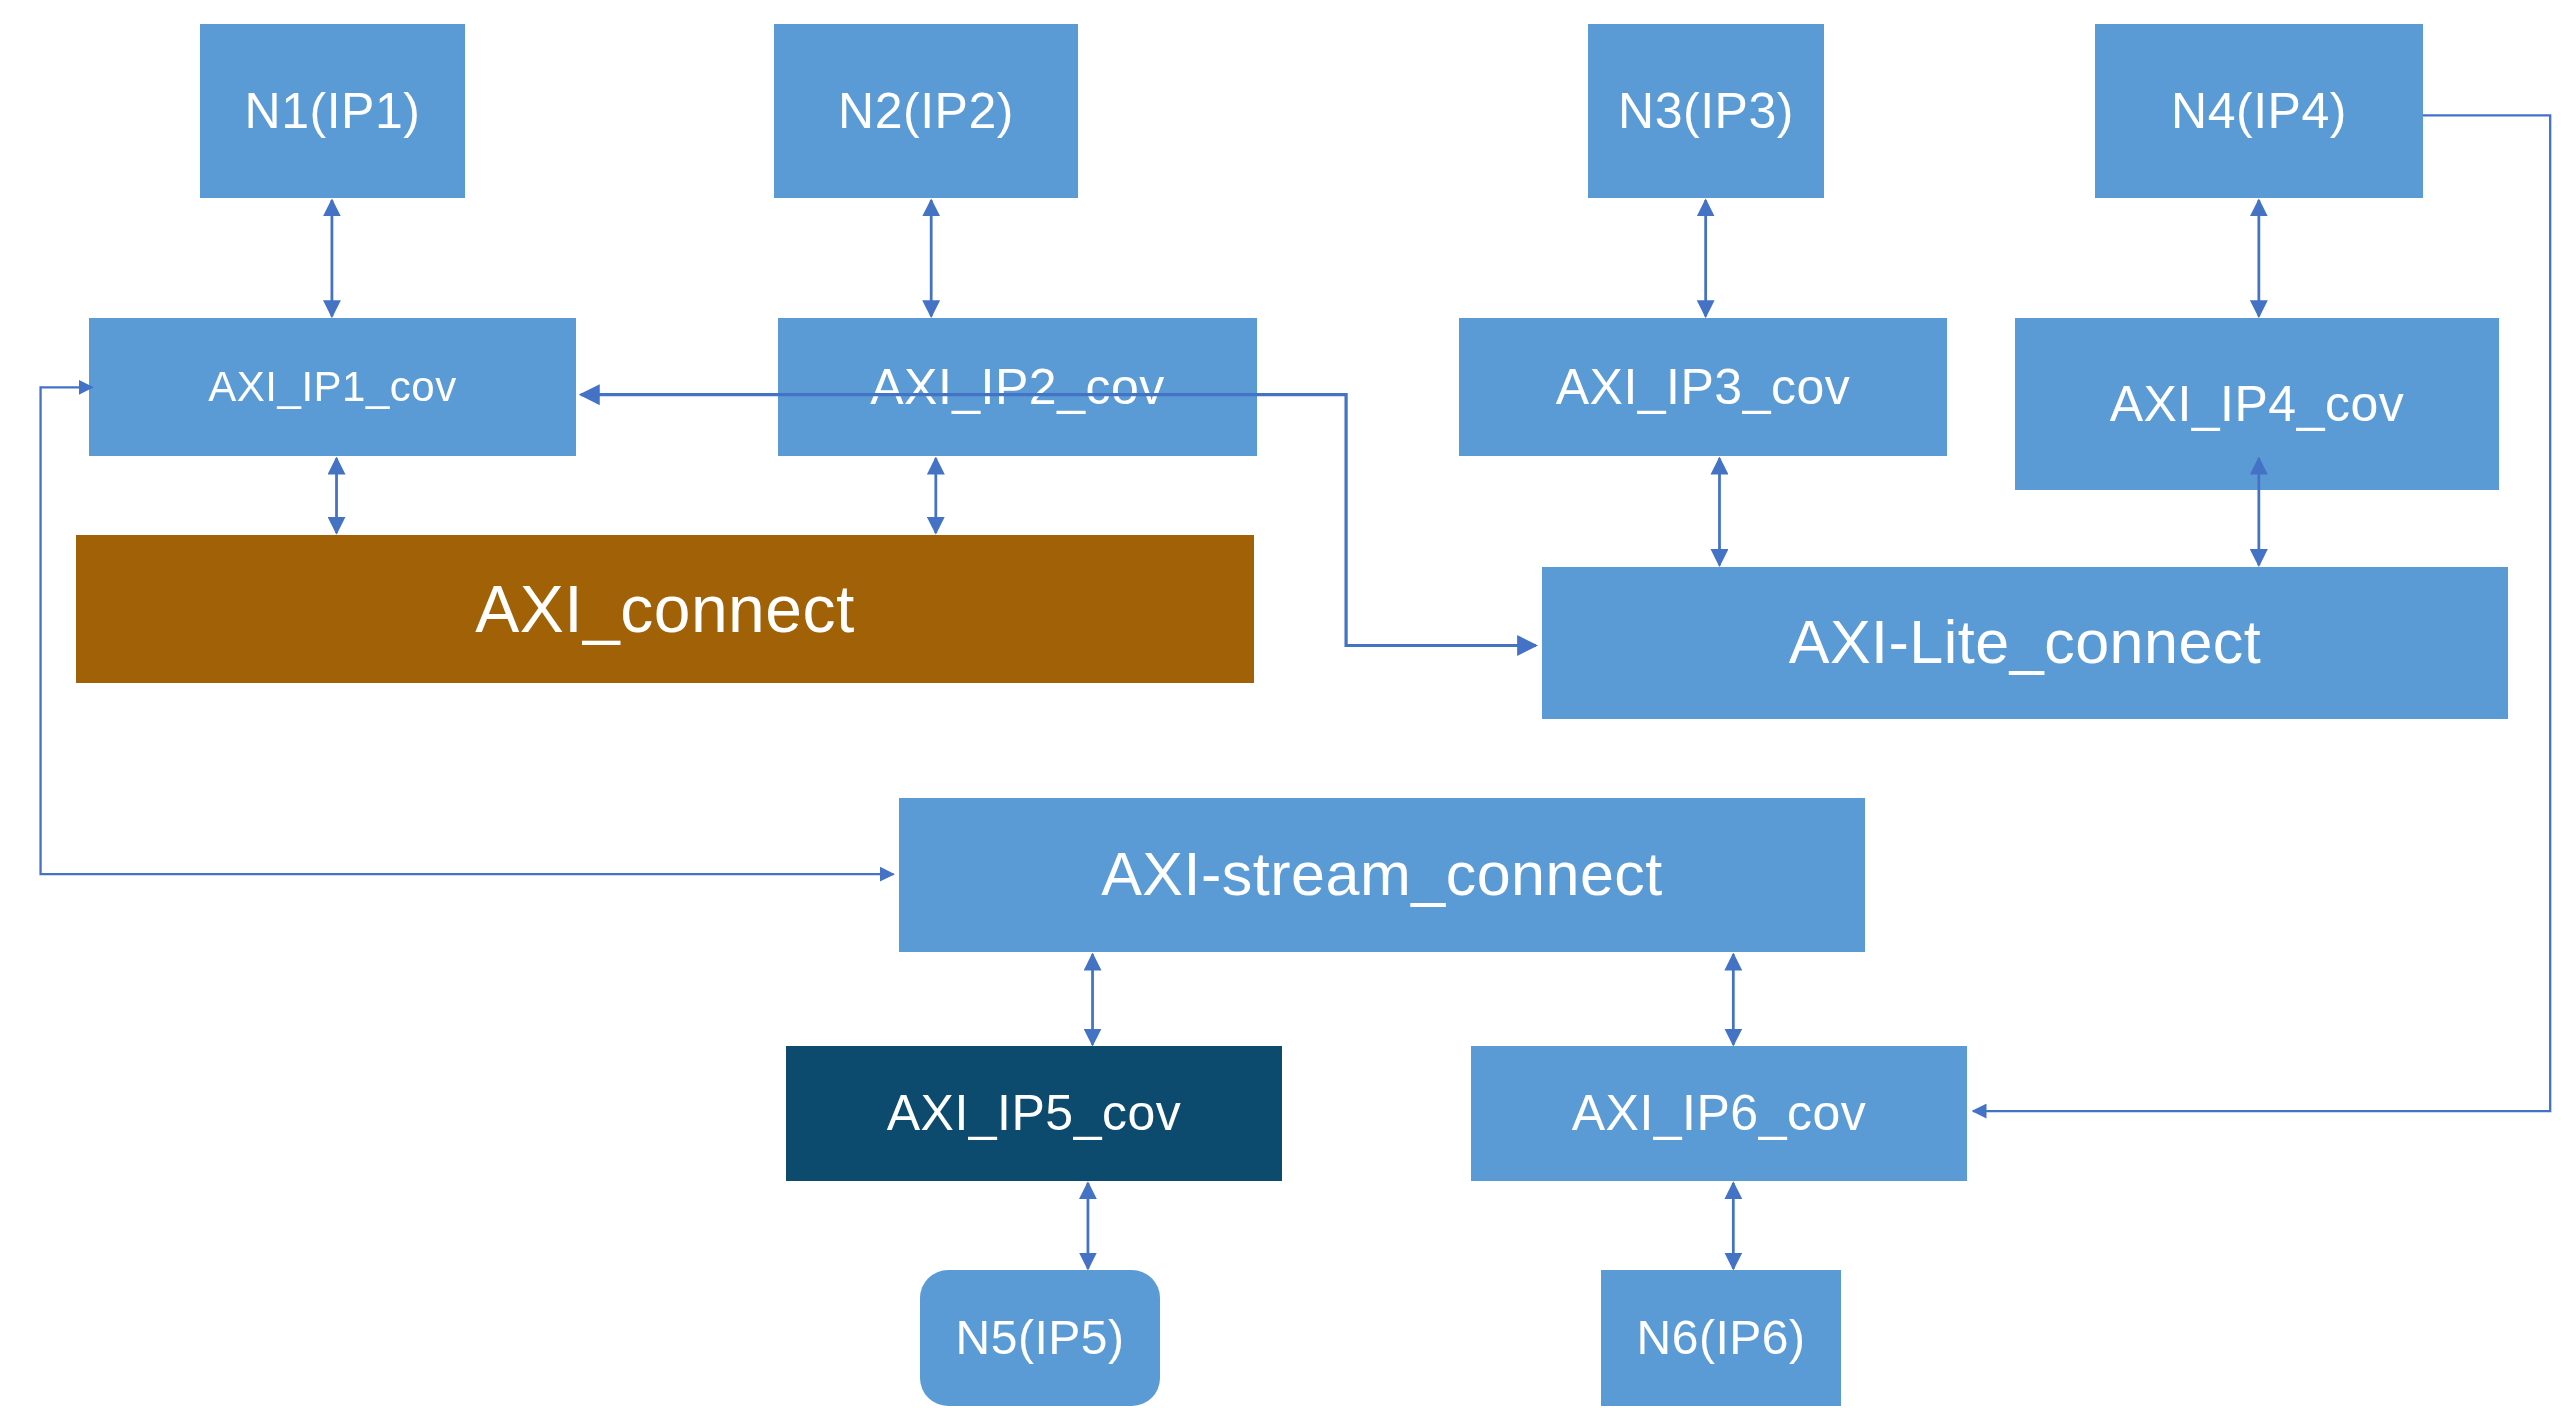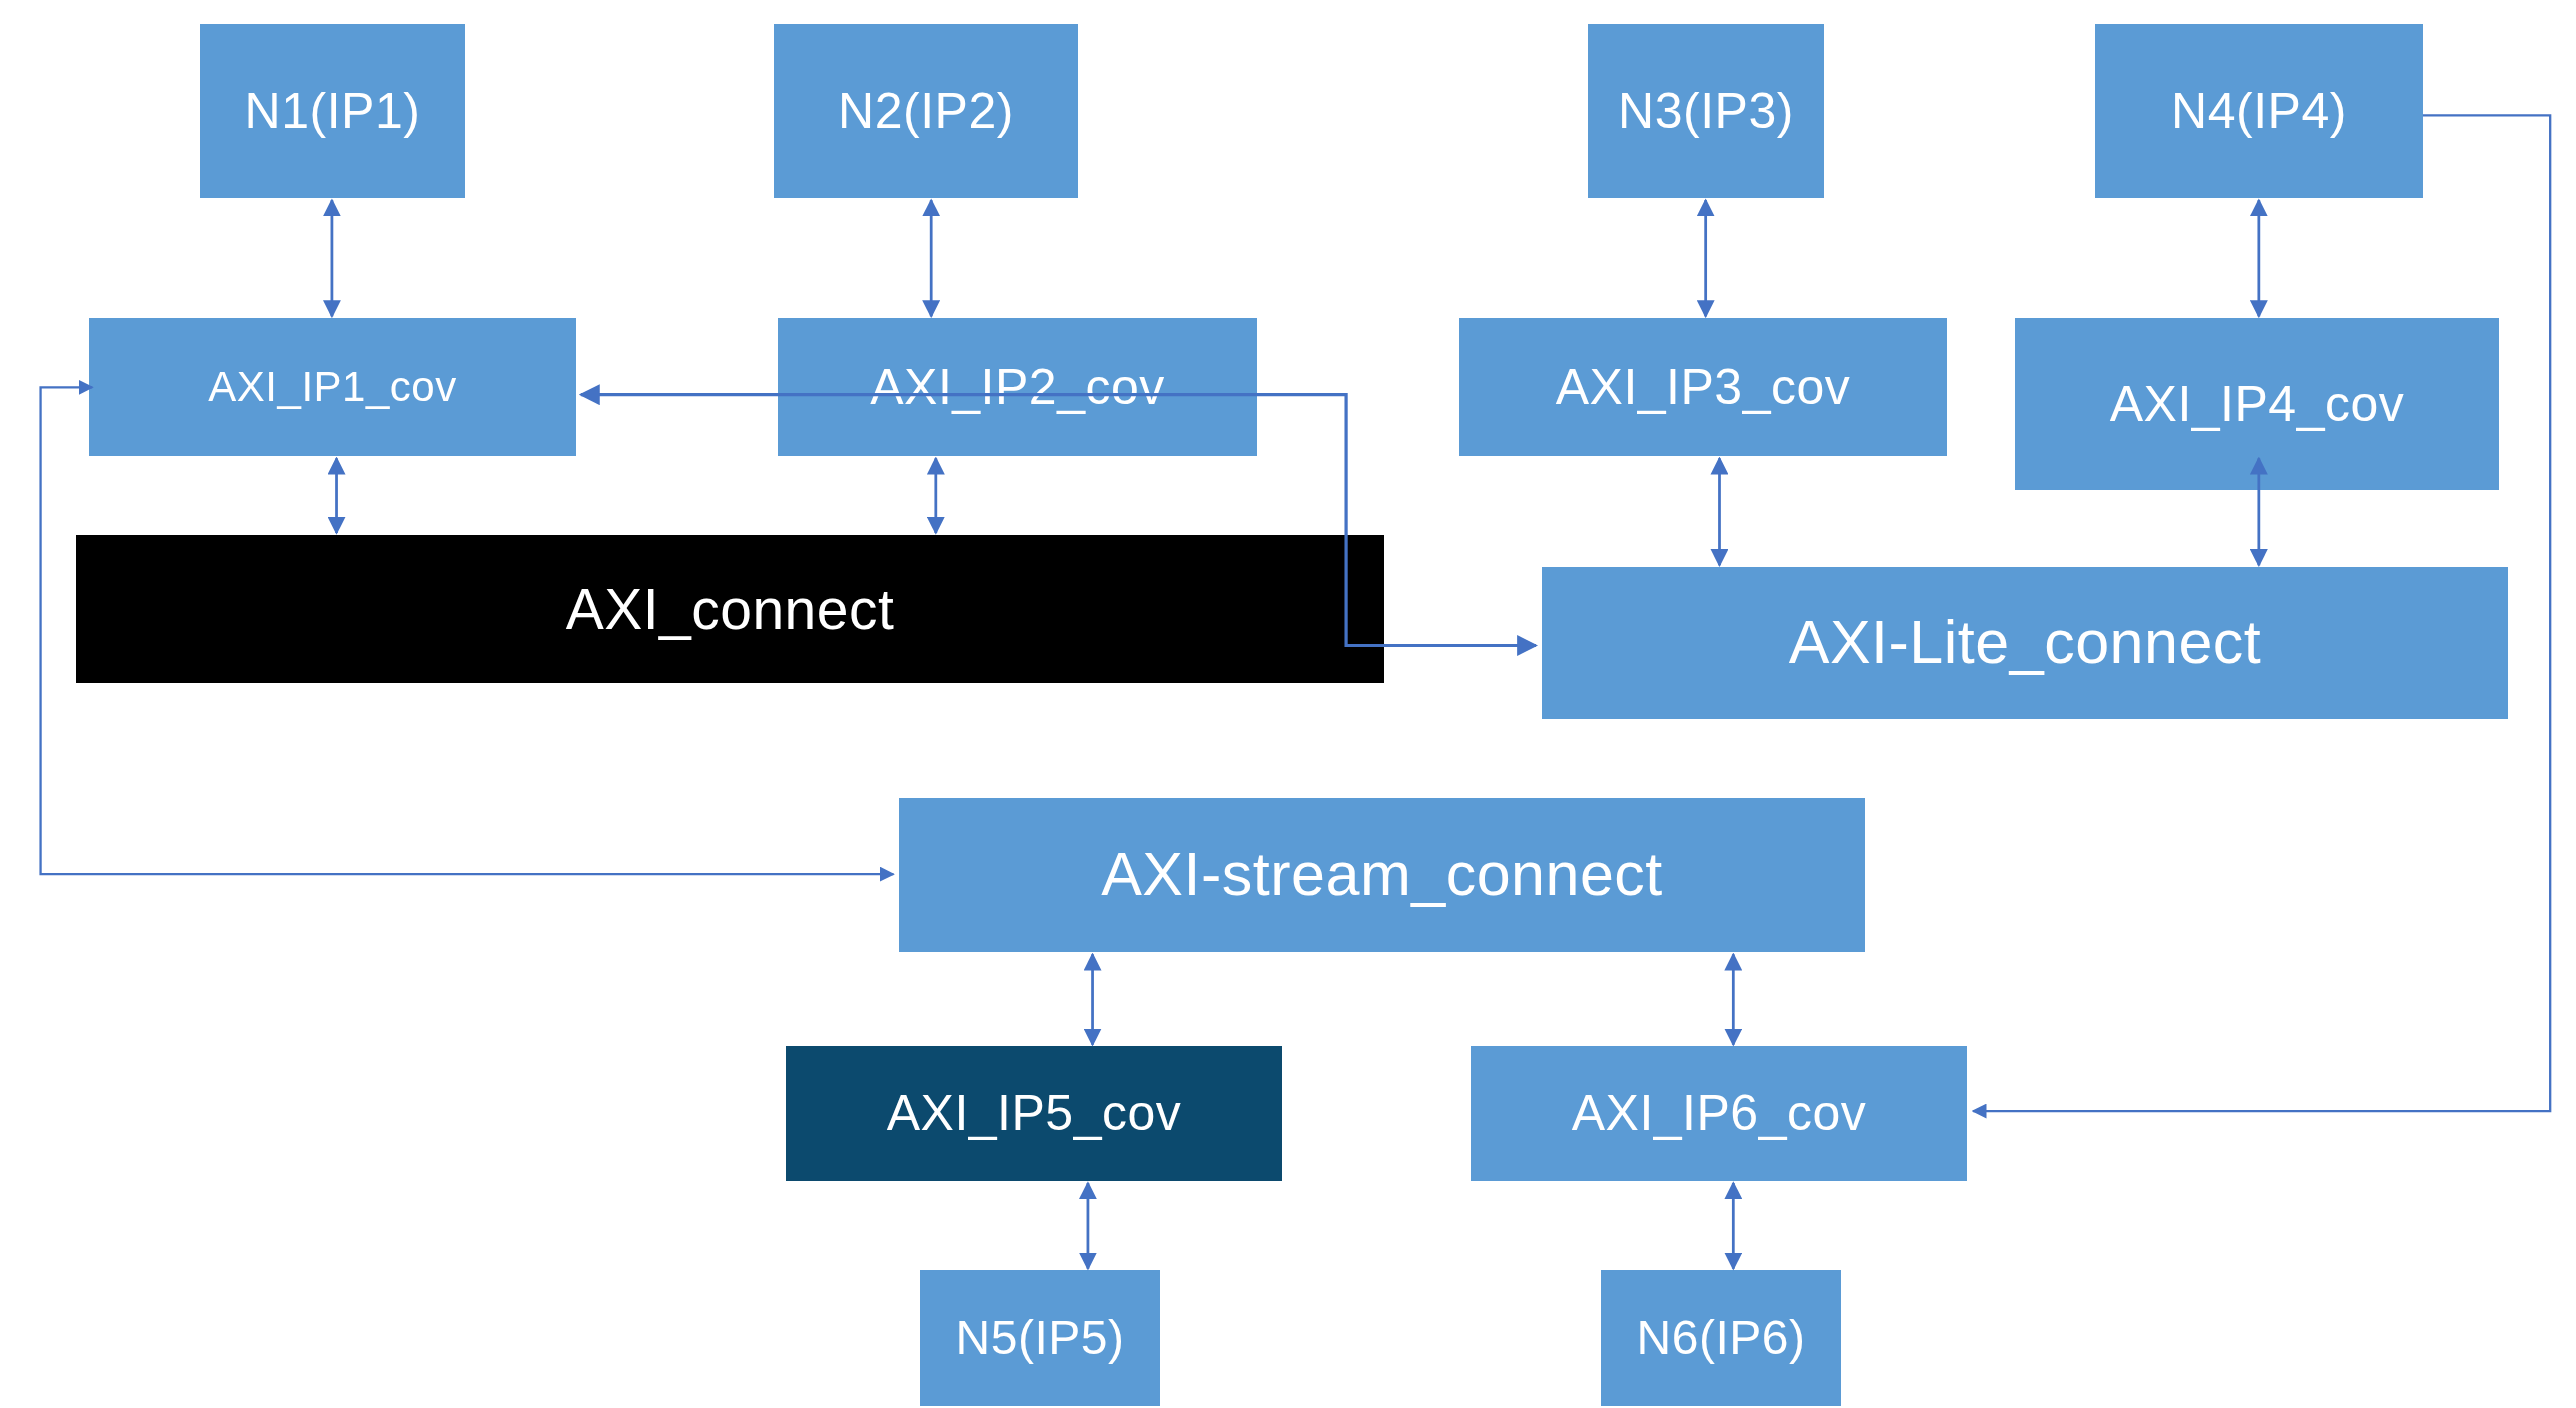--- a/index.html
+++ b/index.html
@@ -43,26 +43,26 @@
 <div class="canvas">
   <div id="block-layer">
       <div class="node" style="left: 200px; top: 24px; width: 265px; height: 174px; font-size: 50px; background: rgb(91, 155, 213); color: rgb(255, 255, 255);">N1(IP1)</div>
       <div class="node" style="left: 774px; top: 24px; width: 304px; height: 174px; font-size: 50px; background: rgb(91, 155, 213); color: rgb(255, 255, 255);">N2(IP2)</div>
       <div class="node" style="left: 1588px; top: 24px; width: 236px; height: 174px; font-size: 50px; background: rgb(91, 155, 213); color: rgb(255, 255, 255);">N3(IP3)</div>
       <div class="node" style="left: 2095px; top: 24px; width: 328px; height: 174px; font-size: 50px; background: rgb(91, 155, 213); color: rgb(255, 255, 255);">N4(IP4)</div>
       <div class="node" style="left: 89px; top: 318px; width: 487px; height: 138px; font-size: 42px; background: rgb(91, 155, 213); color: rgb(255, 255, 255);">AXI_IP1_cov</div>
       <div class="node" style="left: 778px; top: 318px; width: 479px; height: 138px; font-size: 50px; background: rgb(91, 155, 213); color: rgb(255, 255, 255);">AXI_IP2_cov</div>
       <div class="node" style="left: 1459px; top: 318px; width: 488px; height: 138px; font-size: 50px; background: rgb(91, 155, 213); color: rgb(255, 255, 255);">AXI_IP3_cov</div>
       <div class="node" style="left: 2015px; top: 318px; width: 484px; height: 172px; font-size: 50px; background: rgb(91, 155, 213); color: rgb(255, 255, 255);">AXI_IP4_cov</div>
-      <div class="node" style="left: 76px; top: 535px; width: 1308px; height: 148px; font-size: 57px; background: #000000; color: rgb(255, 255, 255);">AXI_connect</div>
+      <div class="node" style="left: 76px; top: 535px; width: 1178px; height: 148px; font-size: 66px; background: #a16207; color: rgb(255, 255, 255);">AXI_connect</div>
       <div class="node" style="left: 1542px; top: 567px; width: 966px; height: 152px; font-size: 61px; background: rgb(91, 155, 213); color: rgb(255, 255, 255);">AXI-Lite_connect</div>
       <div class="node" style="left: 899px; top: 798px; width: 966px; height: 154px; font-size: 61px; background: rgb(91, 155, 213); color: rgb(255, 255, 255);">AXI-stream_connect</div>
       <div class="node" style="left: 786px; top: 1046px; width: 496px; height: 135px; font-size: 50px; background: #0c4a6e; color: rgb(255, 255, 255);">AXI_IP5_cov</div>
       <div class="node" style="left: 1471px; top: 1046px; width: 496px; height: 135px; font-size: 50px; background: rgb(91, 155, 213); color: rgb(255, 255, 255);">AXI_IP6_cov</div>
-      <div class="node" style="left: 920px; top: 1270px; width: 240px; height: 136px; font-size: 48px; background: rgb(91, 155, 213); color: rgb(255, 255, 255);">N5(IP5)</div>
+      <div class="node" style="left: 920px; top: 1270px; width: 240px; height: 136px; font-size: 48px; background: rgb(91, 155, 213); color: rgb(255, 255, 255); border-radius: 28px;">N5(IP5)</div>
       <div class="node" style="left: 1601px; top: 1270px; width: 240px; height: 136px; font-size: 48px; background: rgb(91, 155, 213); color: rgb(255, 255, 255);">N6(IP6)</div>
     </div>
   <svg id="connector-layer" width="2576" height="1409" viewBox="0 0 2794 1528" xmlns="http://www.w3.org/2000/svg">
     <defs>
       <marker id="arrow" viewBox="0 0 10 10" refX="9" refY="5" markerWidth="6.5" markerHeight="6.5" orient="auto-start-reverse" markerUnits="strokeWidth">
         <path id="arrow-head-path" d="M 0 0 L 10 5 L 0 10 z" fill="#4472C4"></path>
       </marker>
     </defs>
     <g id="connector-group">
         <polyline points="360,217 360,343" fill="none" stroke="#4472C4" stroke-width="3" marker-start="url(#arrow)" marker-end="url(#arrow)"></polyline>

